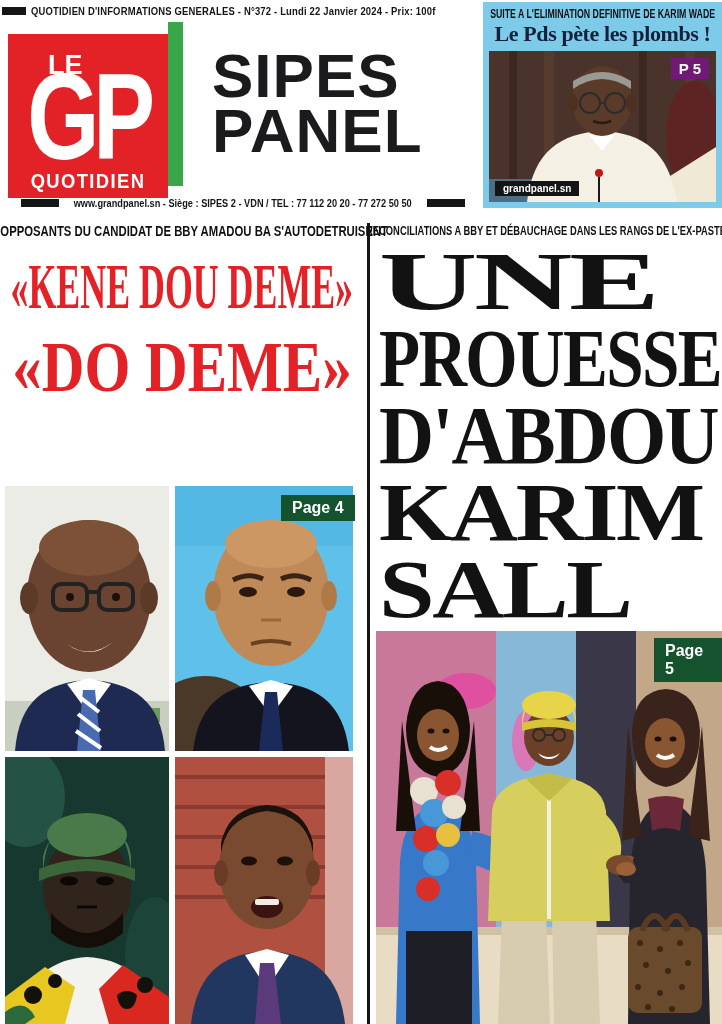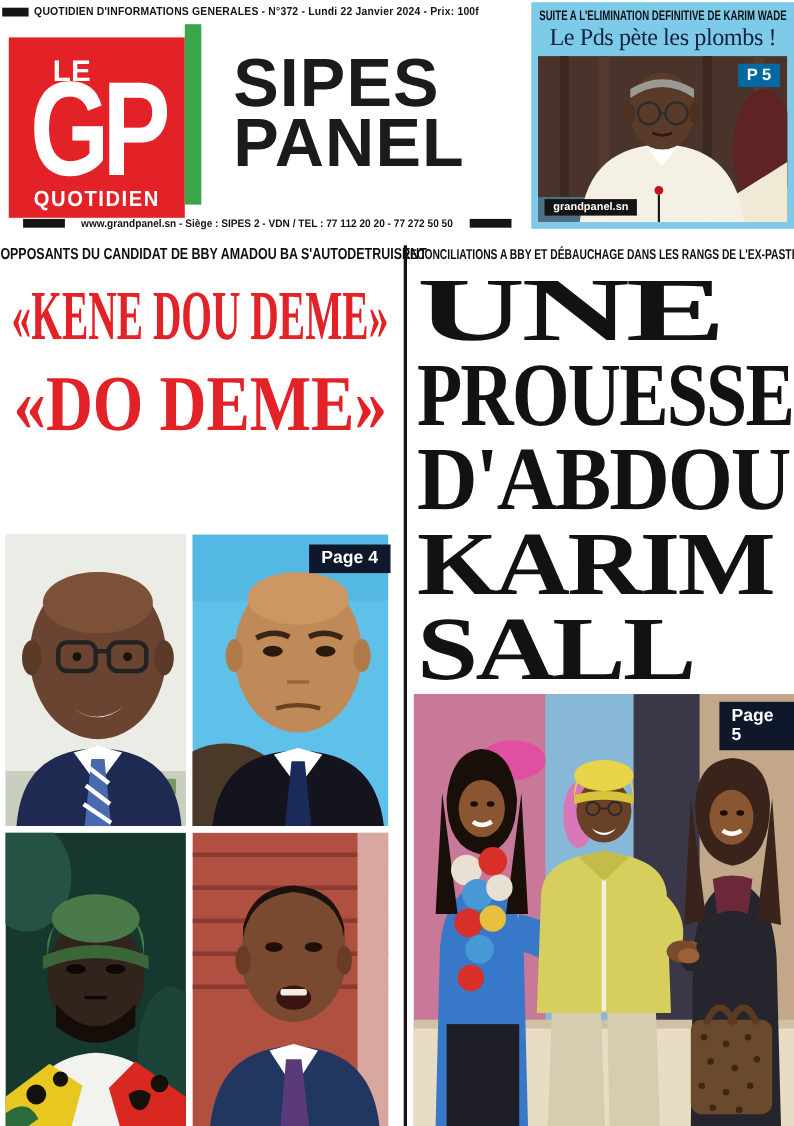--- a/index.html
+++ b/index.html
@@ -34,23 +34,23 @@
     display:flex; align-items:center; justify-content:center; }
   .addr .bar { width:38px; height:8px; background:#151515; flex:none; }
   .addr .addr-text { font-size:10px; font-weight:bold; white-space:nowrap;
     transform:scaleX(0.92); transform-origin:center; }
   
   .teaser { position:absolute; left:483px; top:2px; width:239px; height:206px; background:#7ecae9; }
   .teaser-kicker { margin-top:5px; display:flex; justify-content:center; }
   .teaser-kicker span { font-size:12.5px; font-weight:bold; white-space:nowrap;
     transform:scaleX(0.7); transform-origin:center; color:#101010; }
   .teaser-headline { text-align:center; font-family:"Liberation Serif", serif;
-    font-weight:normal; font-size:22px; line-height:26px; color:#14213d; letter-spacing:-0.4px; }
+    font-weight:bold; font-size:22px; line-height:26px; color:#14213d; letter-spacing:-0.4px; }
   .teaser-photo { position:absolute; left:6px; top:49px; width:227px; height:151px; overflow:hidden; }
-  .badge-red { position:absolute; top:7px; right:7px; background:#0369a1; color:#fff;
+  .badge-red { position:absolute; top:7px; right:7px; background:#701a75; color:#fff;
     font-weight:bold; font-size:15px; padding:2px 8px; }
   .badge-site { position:absolute; bottom:6px; left:6px; background:#141414; color:#fff;
     font-weight:bold; font-size:10px; padding:2px 8px; }
   
   .divider { position:absolute; left:367px; top:223px; width:3px; height:801px; background:#151515; }
   .kicker-row { position:absolute; display:flex; justify-content:center; }
   .kicker-row span { font-weight:bold; white-space:nowrap; transform-origin:center; color:#101010; }
   .kicker-left { left:0; top:223px; width:364px; }
   .kicker-left span { font-size:14.5px; transform:scaleX(0.78); }
   .kicker-right { left:376px; top:223px; width:346px; }
@@ -71,21 +71,21 @@
   .u1 { transform:scaleX(1.66); }
   .u2 { transform:scaleX(0.82); }
   .u3 { transform:scaleX(0.93); }
   .u4 { transform:scaleX(1.15); }
   .u5 { transform:scaleX(1.22); }
   
   .photo-grid { position:absolute; left:5px; top:486px; width:348px; height:538px;
     display:grid; grid-template-columns:164px 178px; grid-template-rows:265px 267px; gap:6px; }
   .photo-grid > div, .trio-photo, .teaser-photo { background:#ddd; }
   .photo-grid svg, .trio-photo svg, .teaser-photo svg { display:block; width:100%; height:100%; }
-  .badge-page { position:absolute; background:#0f172a; color:#fff; font-weight:bold;
+  .badge-page { position:absolute; background:#14532d; color:#fff; font-weight:bold;
     font-size:16px; padding:4px 11px; }
   .badge-p4 { left:281px; top:495px; }
   .badge-p5 { left:654px; top:638px; }
   .trio-photo { position:absolute; left:376px; top:631px; width:346px; height:393px; overflow:hidden; }
 </style>
 </head>
 <body>
 
 <div class="page">
 

